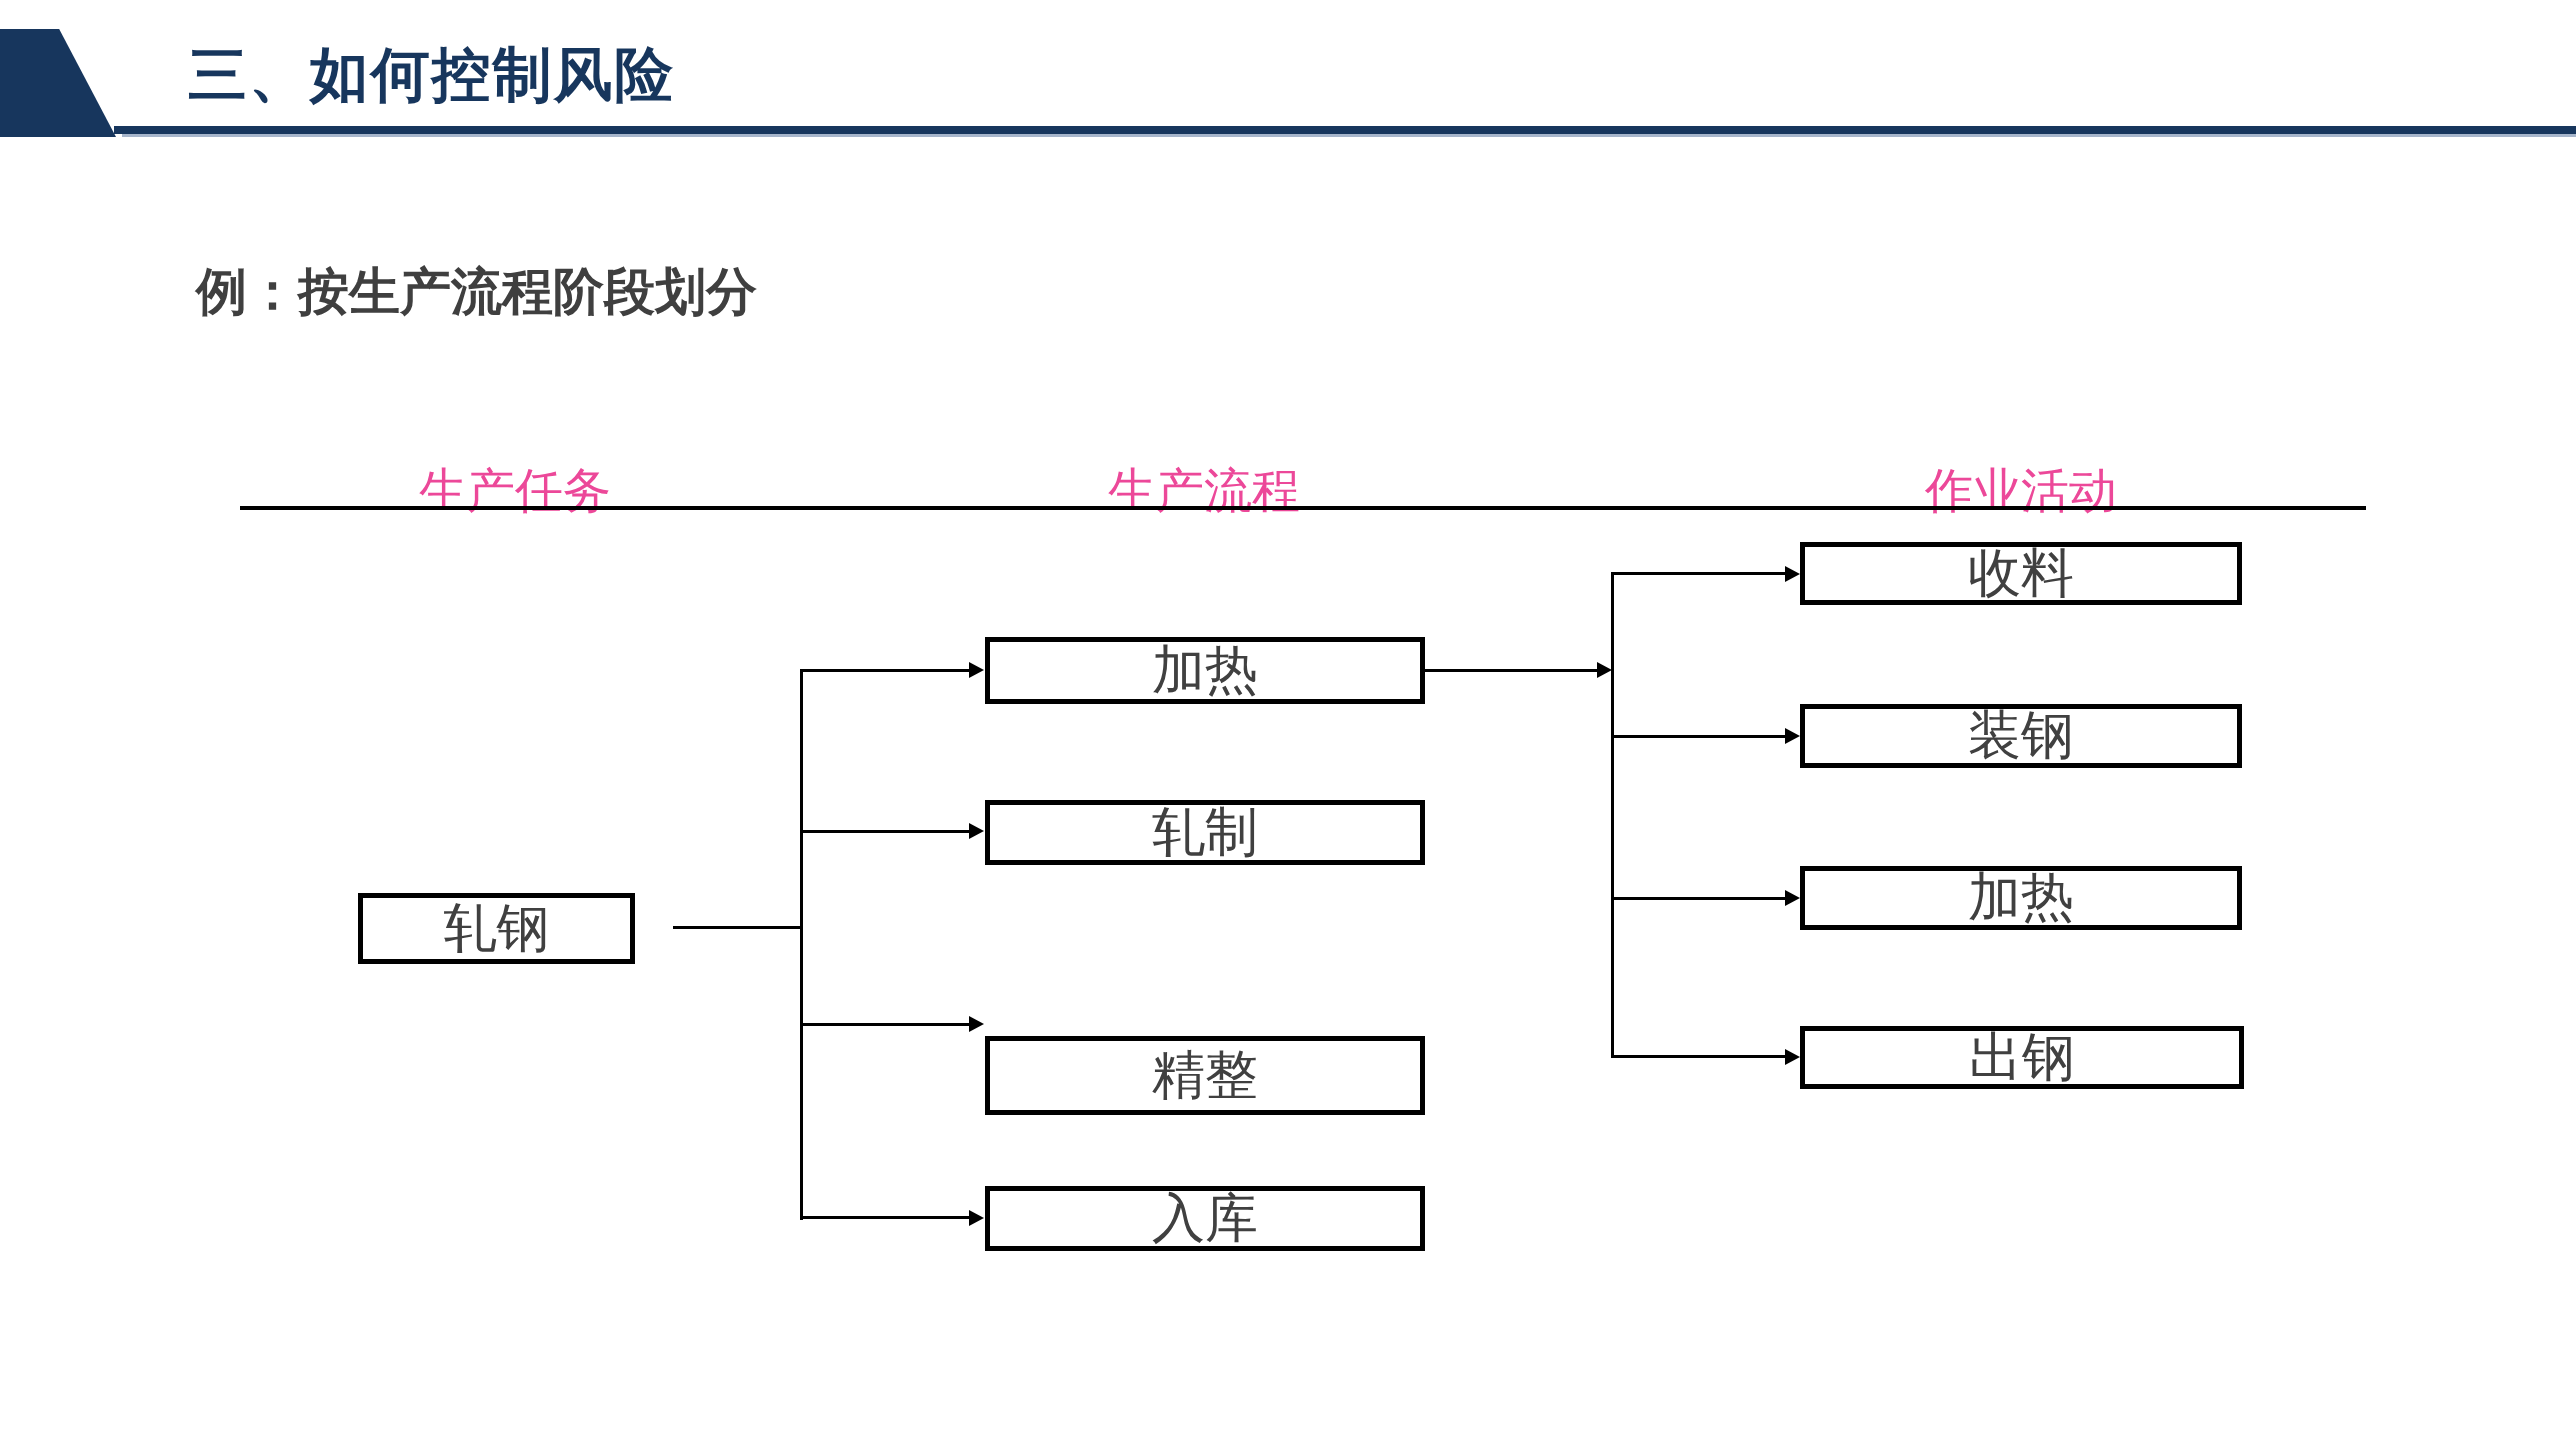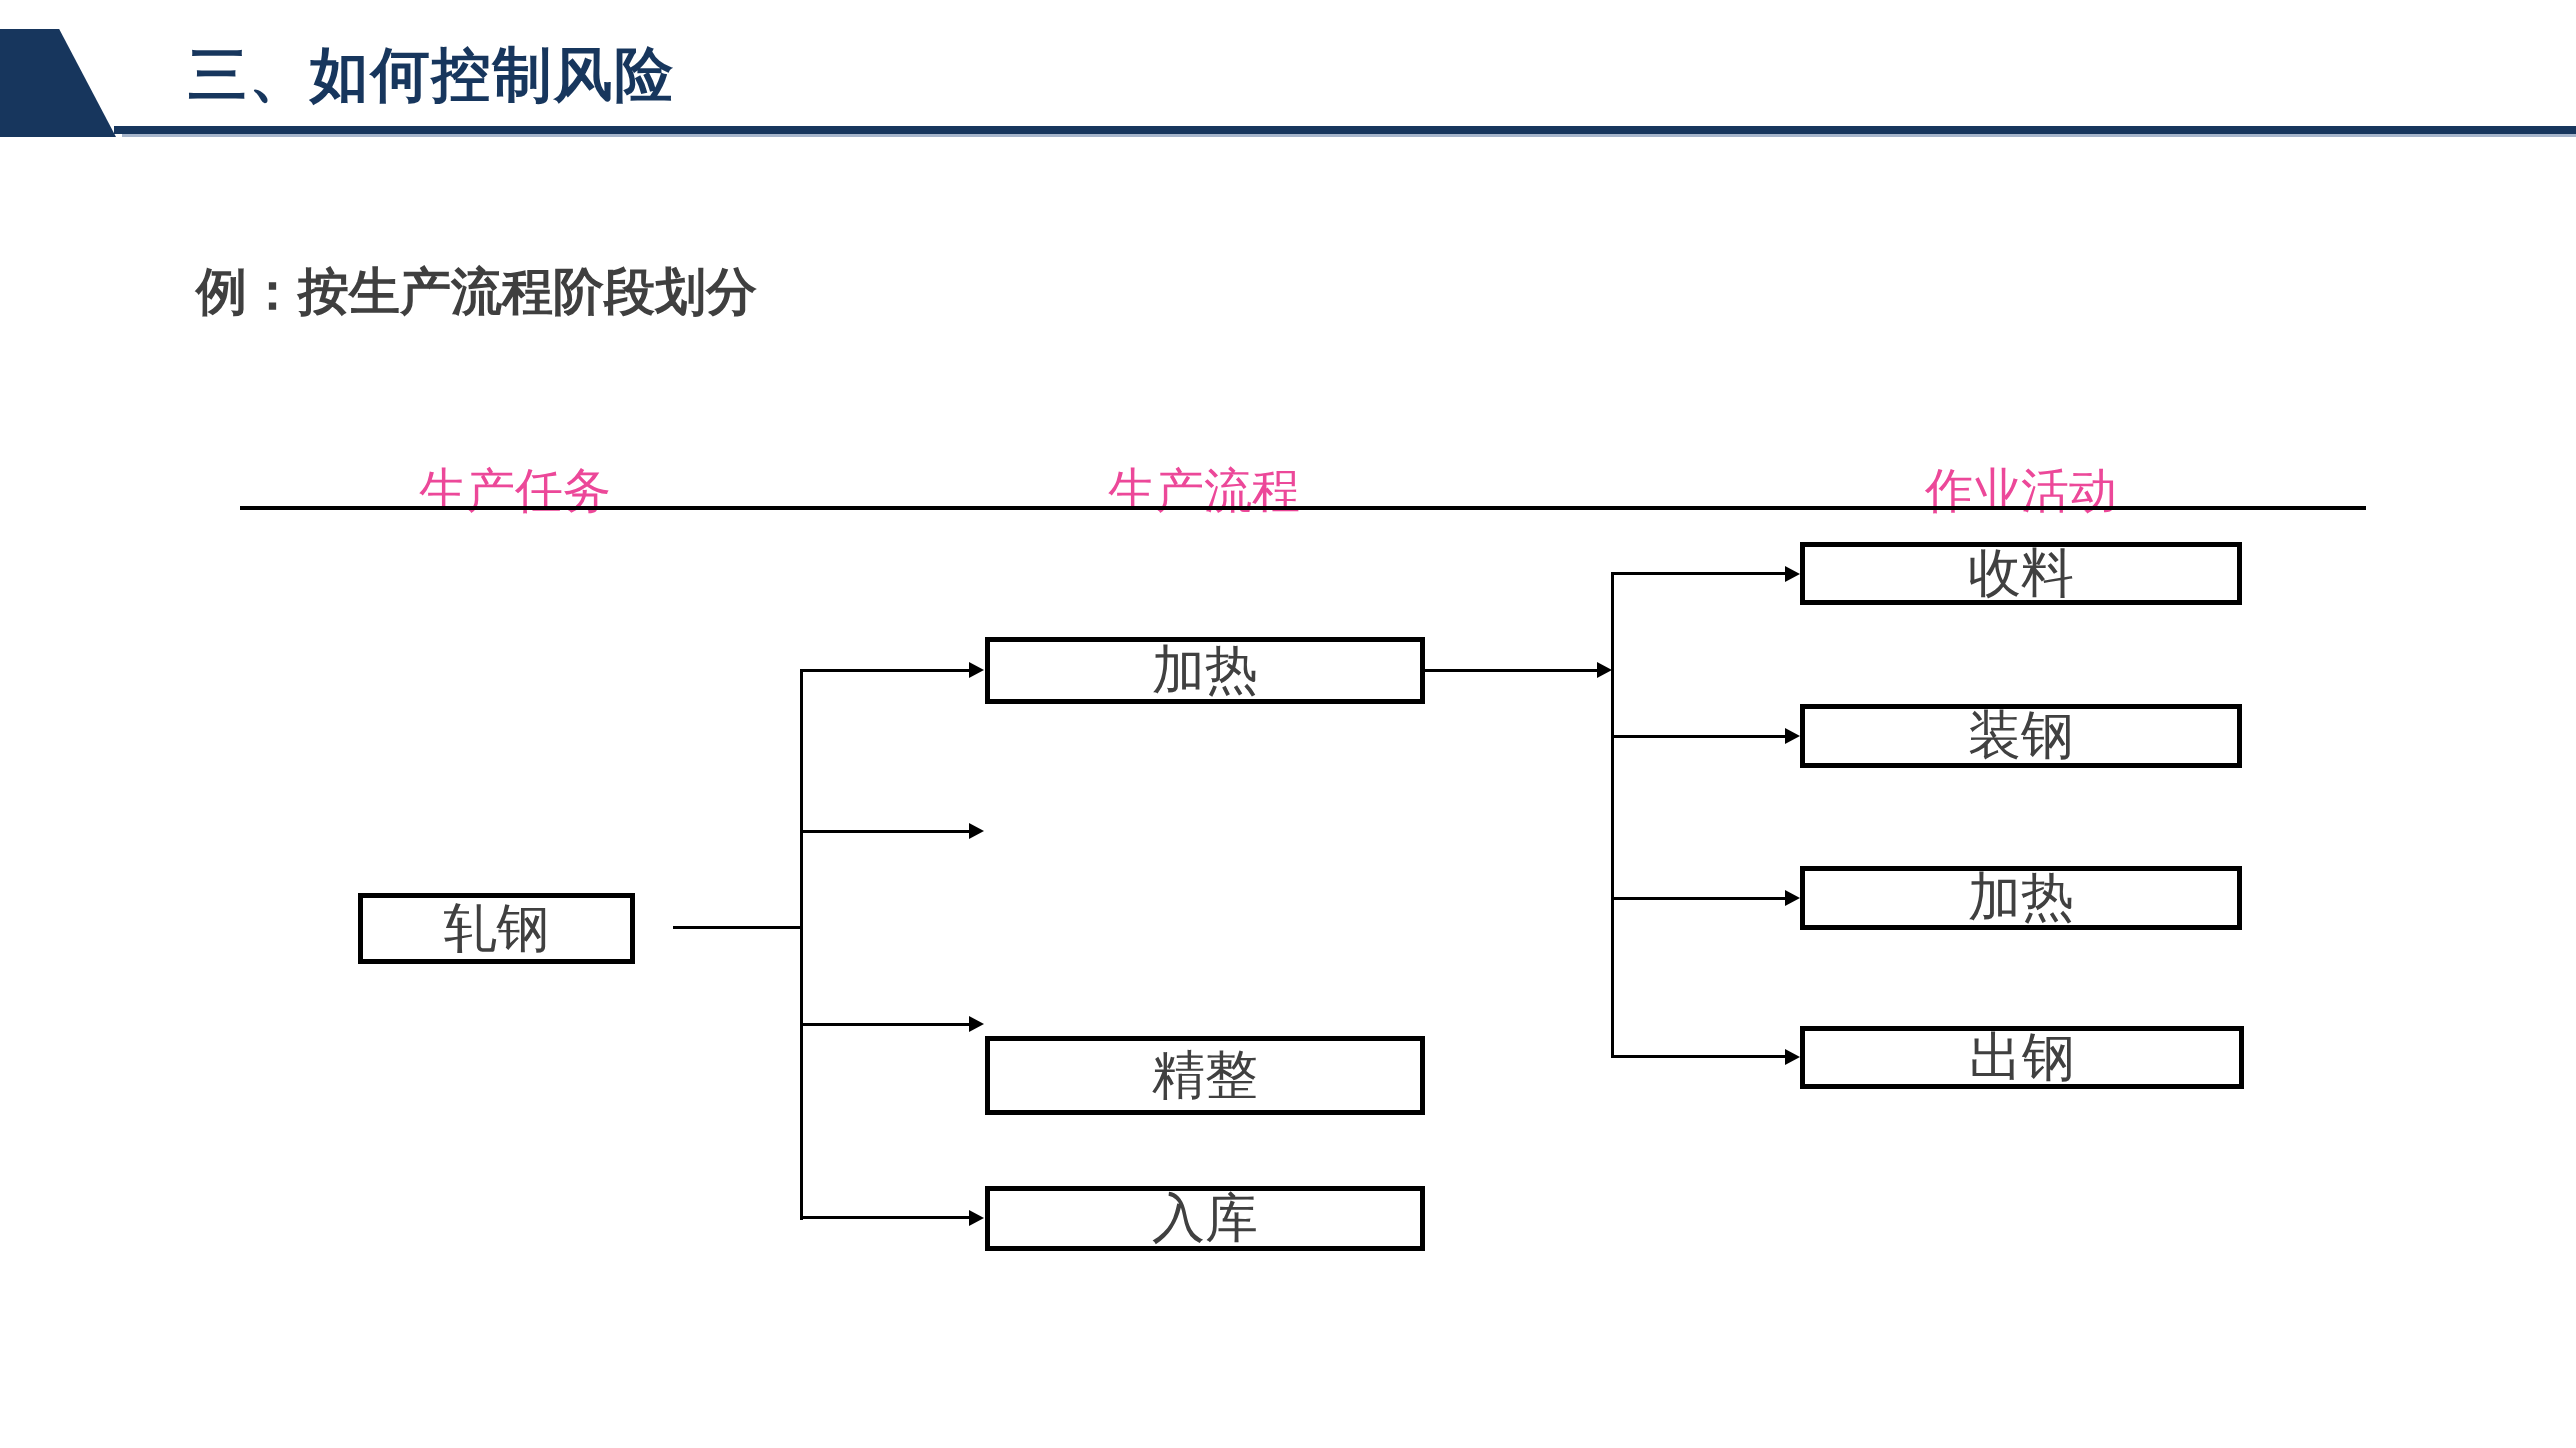--- a/index.html
+++ b/index.html
@@ -66,20 +66,21 @@
   <div class="slide-title">例：按生产流程阶段划分</div>
 
   <div class="col-label" style="left:515px">生产任务</div>
   <div class="col-label" style="left:1204px">生产流程</div>
   <div class="col-label" style="left:2021px">作业活动</div>
   <div class="col-divider"></div>
 
   <div class="node" style="left:358px;top:893px;width:277px;height:71px">轧钢</div>
 
   <div class="node" style="left:985px;top:637px;width:440px;height:67px">加热</div>
+  <div class="node" style="left:985px;top:800px;width:440px;height:65px">轧制</div>
   <div class="node" style="left:985px;top:1036px;width:440px;height:79px">精整</div>
   <div class="node" style="left:985px;top:1186px;width:440px;height:65px">入库</div>
 
   <div class="node" style="left:1800px;top:542px;width:442px;height:63px">收料</div>
   <div class="node" style="left:1800px;top:704px;width:442px;height:64px">装钢</div>
   <div class="node" style="left:1800px;top:866px;width:442px;height:64px">加热</div>
   <div class="node" style="left:1800px;top:1026px;width:444px;height:63px">出钢</div>
 
   <div class="ln" style="left:673px;top:926px;width:129px;height:2.9px"></div>
   <div class="ln" style="left:800px;top:669px;width:2.9px;height:551px"></div>

